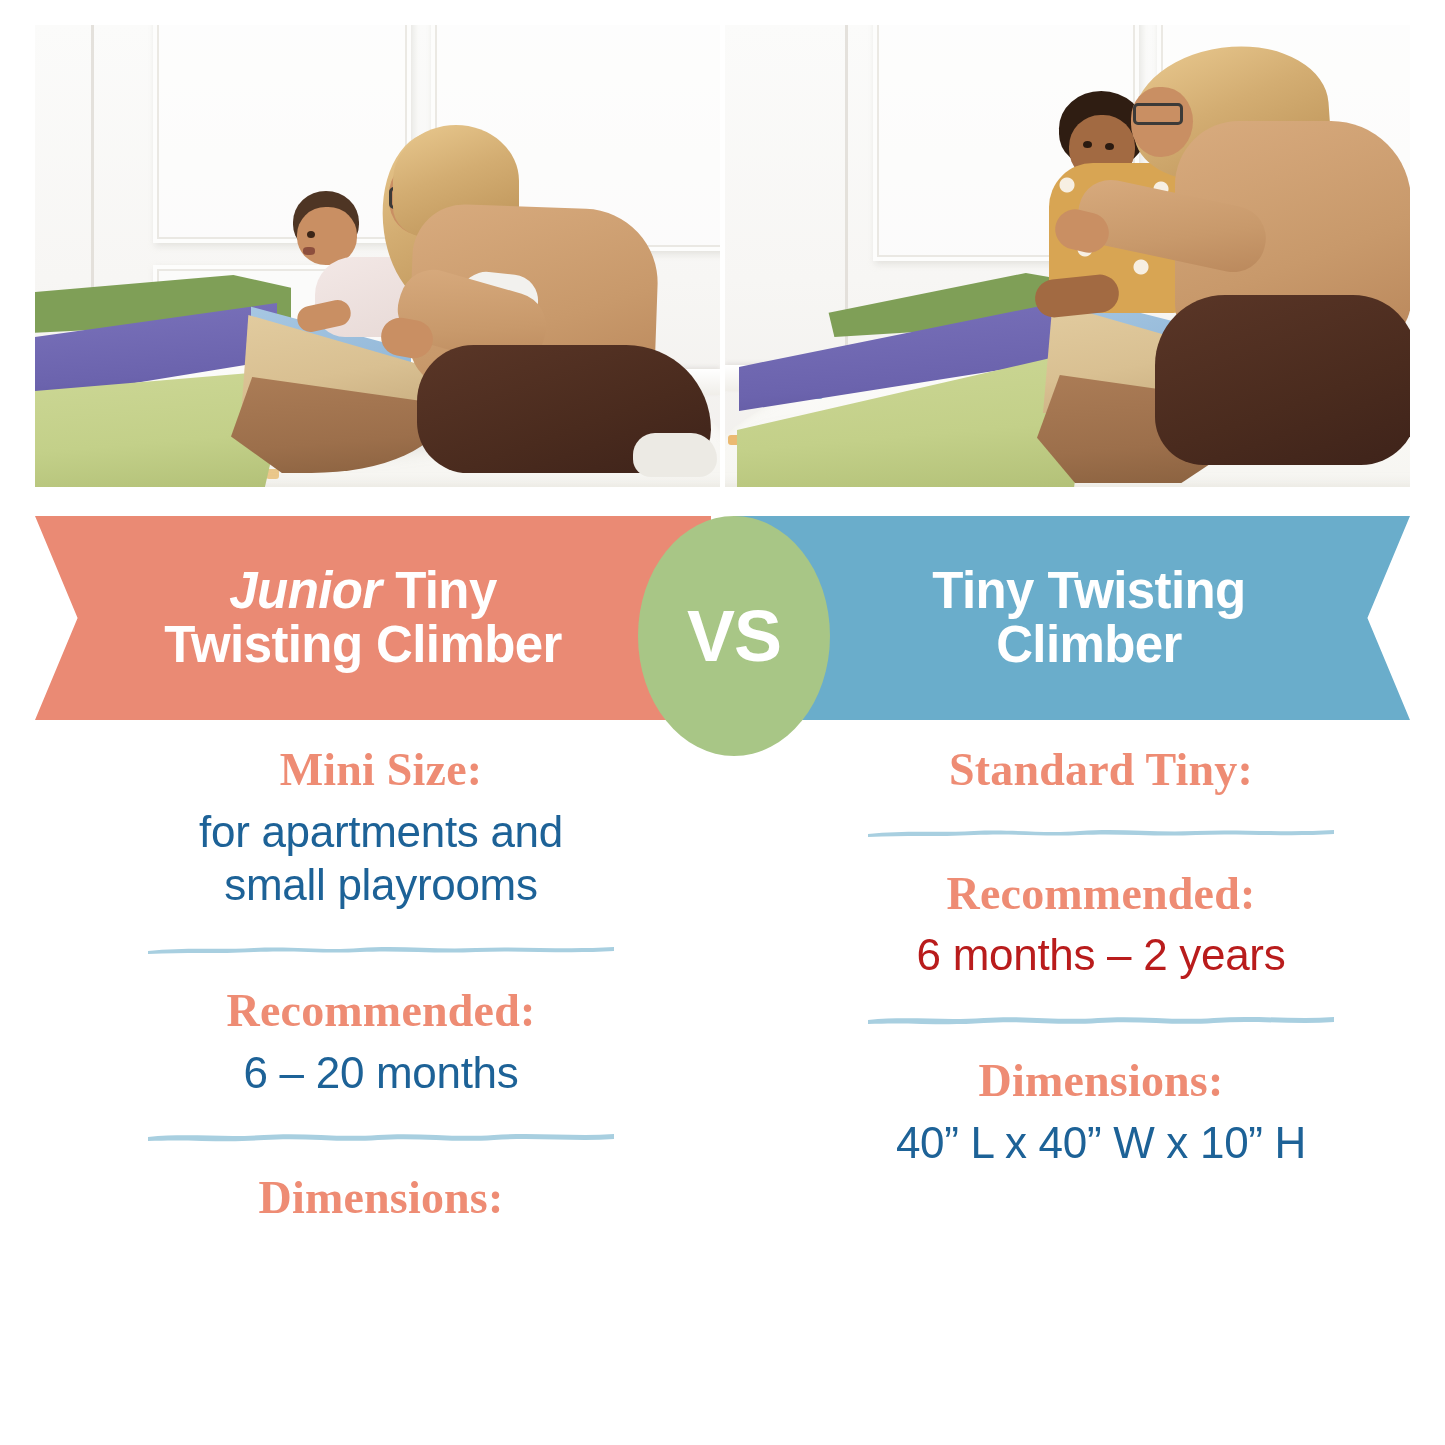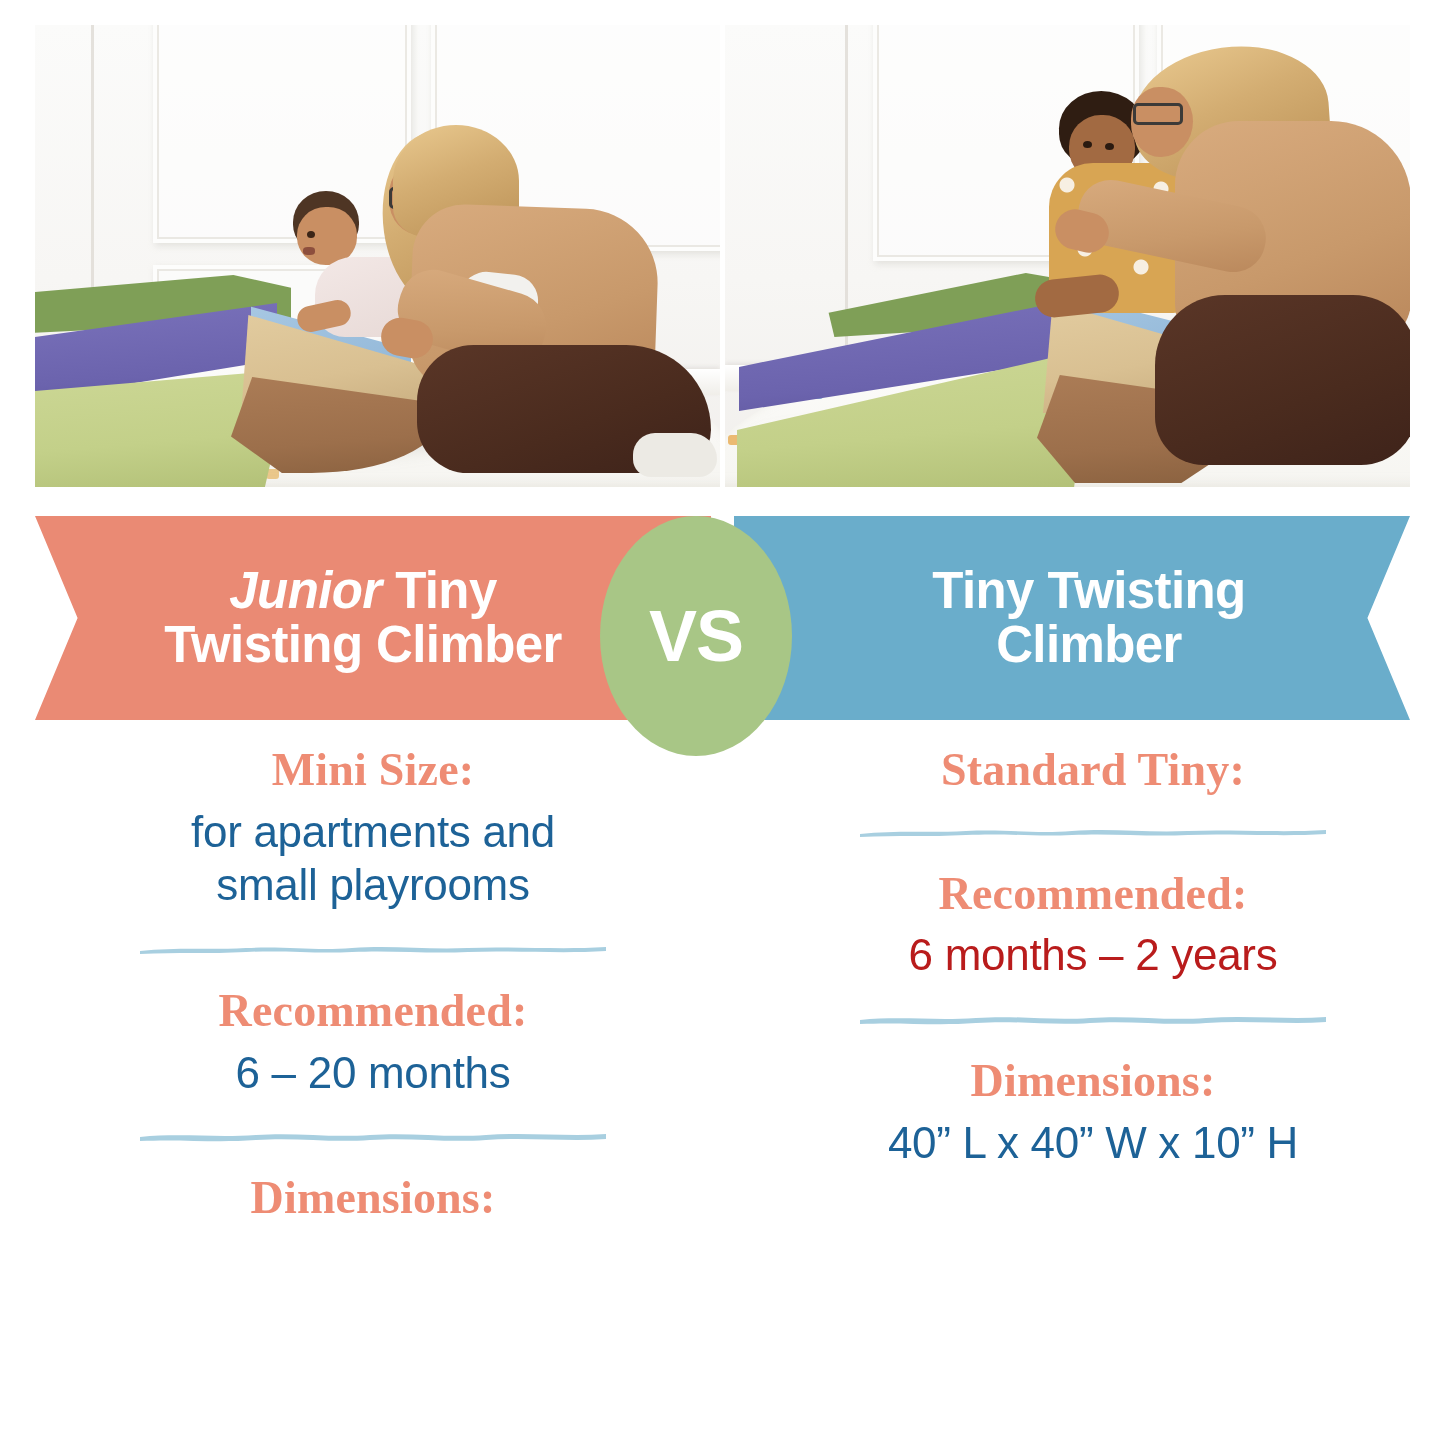--- a/index.html
+++ b/index.html
@@ -59,26 +59,26 @@
   .ribbon-right{left:734px;width:676px;justify-content:center;
      -webkit-clip-path:polygon(0 0,100% 0,93.7% 50%,100% 100%,0 100%);
      clip-path:polygon(0 0,100% 0,93.7% 50%,100% 100%,0 100%);}
   .ribbon-title{
      color:#ffffff;font-weight:800;font-size:51px;line-height:1.06;text-align:center;
      letter-spacing:-.6px;font-family:"Liberation Sans", sans-serif;padding:0 40px;
   }
   .ribbon-left .ribbon-title{padding-left:76px;padding-right:96px;}
   .ribbon-right .ribbon-title{padding-left:104px;padding-right:70px;}
   .ribbon-title em{font-style:italic;font-weight:800;}
-  .vs-circle{position:absolute;left:600px;top:0px;width:192px;height:240px;border-radius:50%;
+  .vs-circle{position:absolute;left:638px;top:0px;width:192px;height:240px;border-radius:50%;
      display:flex;align-items:center;justify-content:center;z-index:4;}
   .vs-text{color:#fff;font-weight:800;font-size:72px;letter-spacing:-1px;line-height:1;}
 
   
-  .compare{position:absolute;left:8px;top:745px;width:1239px;height:690px;}
+  .compare{position:absolute;left:16px;top:745px;width:1239px;height:690px;}
   .col{position:absolute;top:0;width:660px;text-align:center;}
   .col-left{left:35px;}
   .col-right{left:755px;}
 
   .blk{margin:0 0 0 0;}
   .blk-head{
     color:#ee8c74;font-family:"Liberation Serif", serif;font-weight:700;
     font-size:46px;line-height:1.08;margin:0 0 10px 0;letter-spacing:.2px;
   }
   .blk-body{

